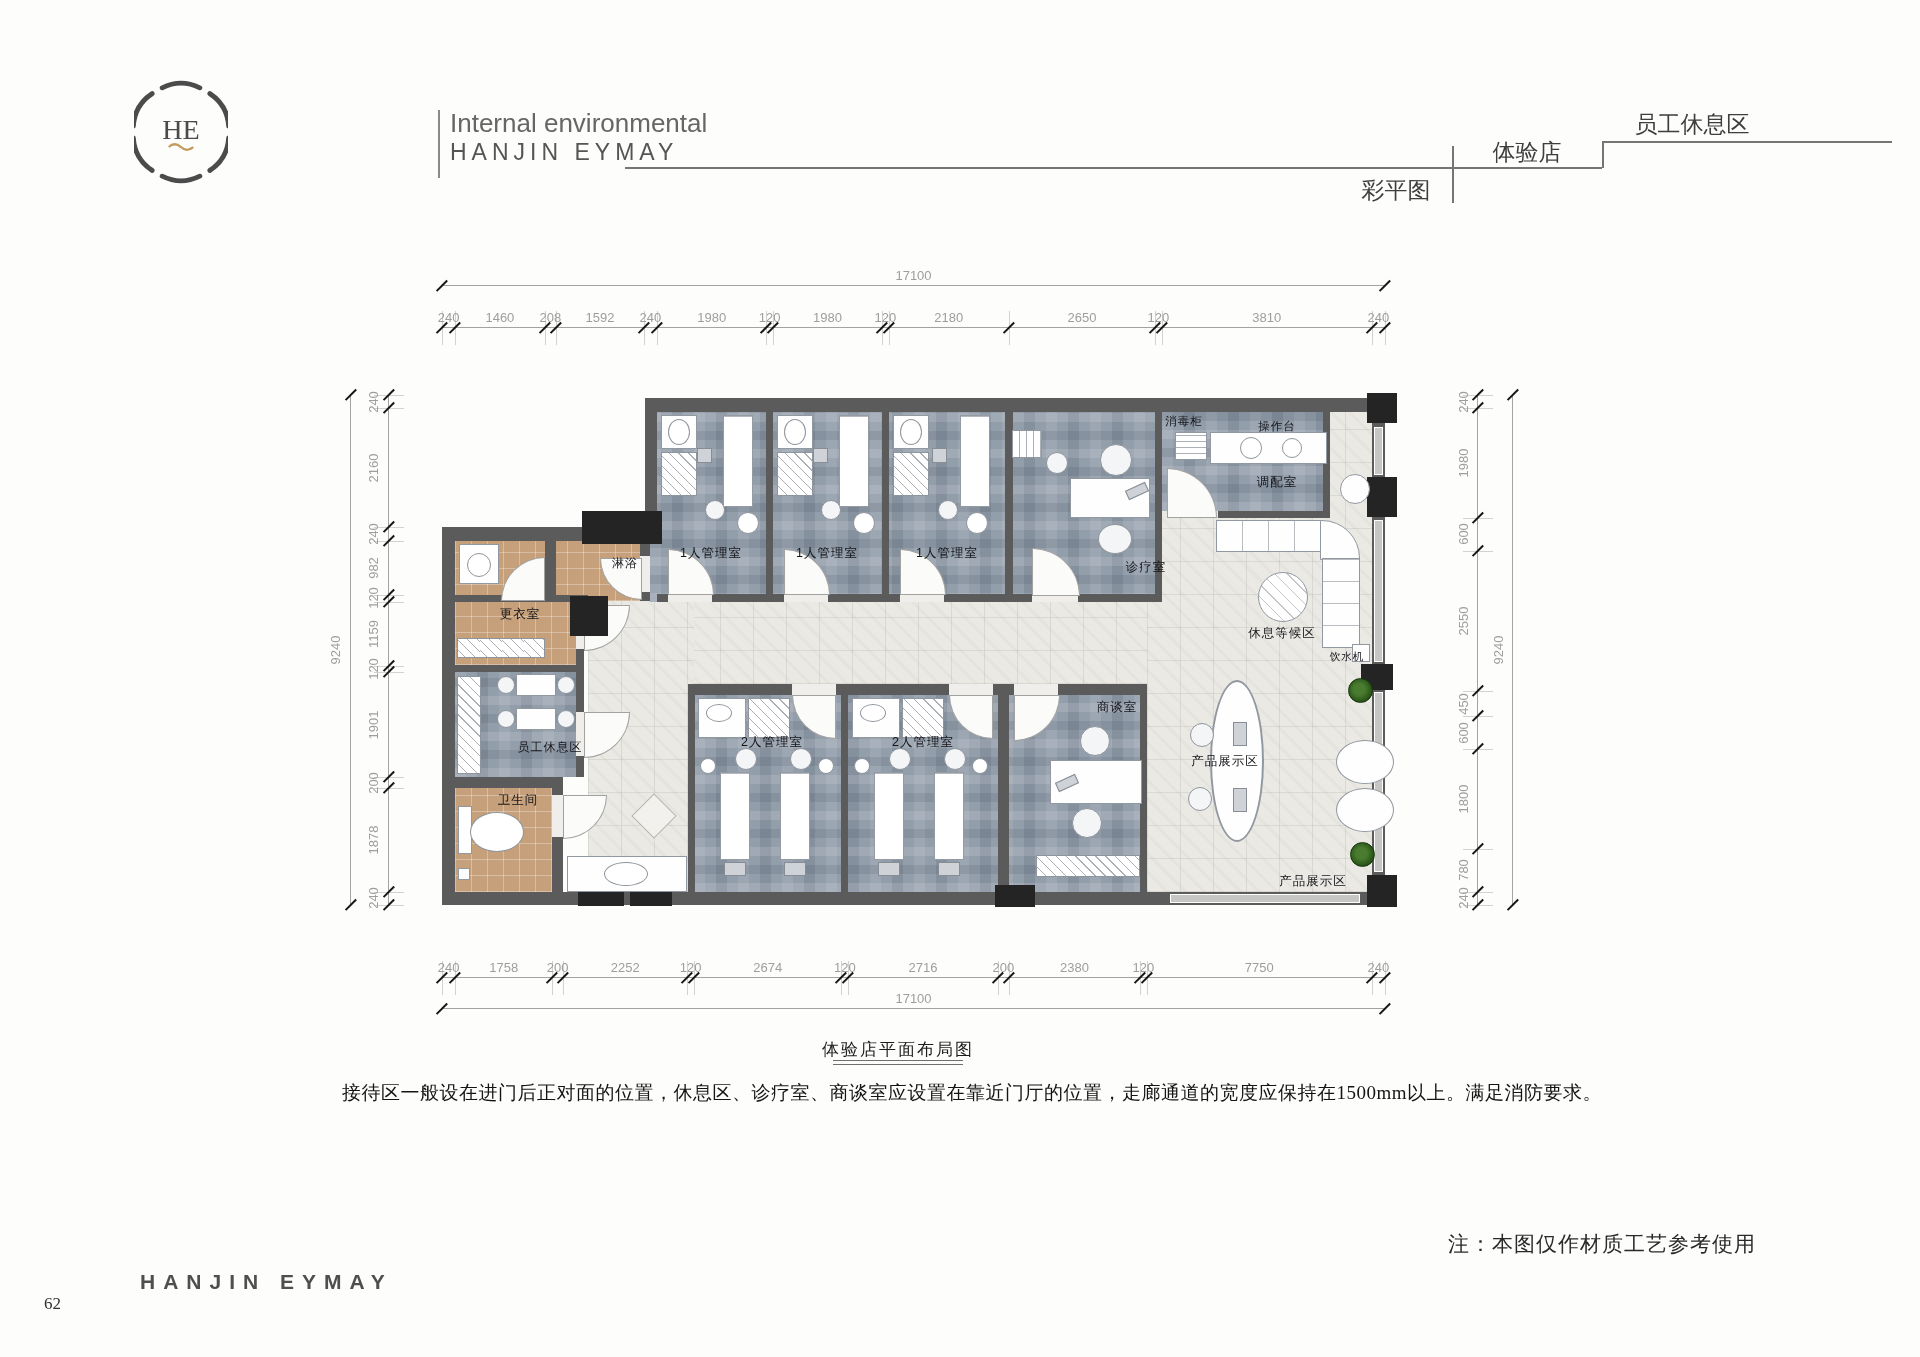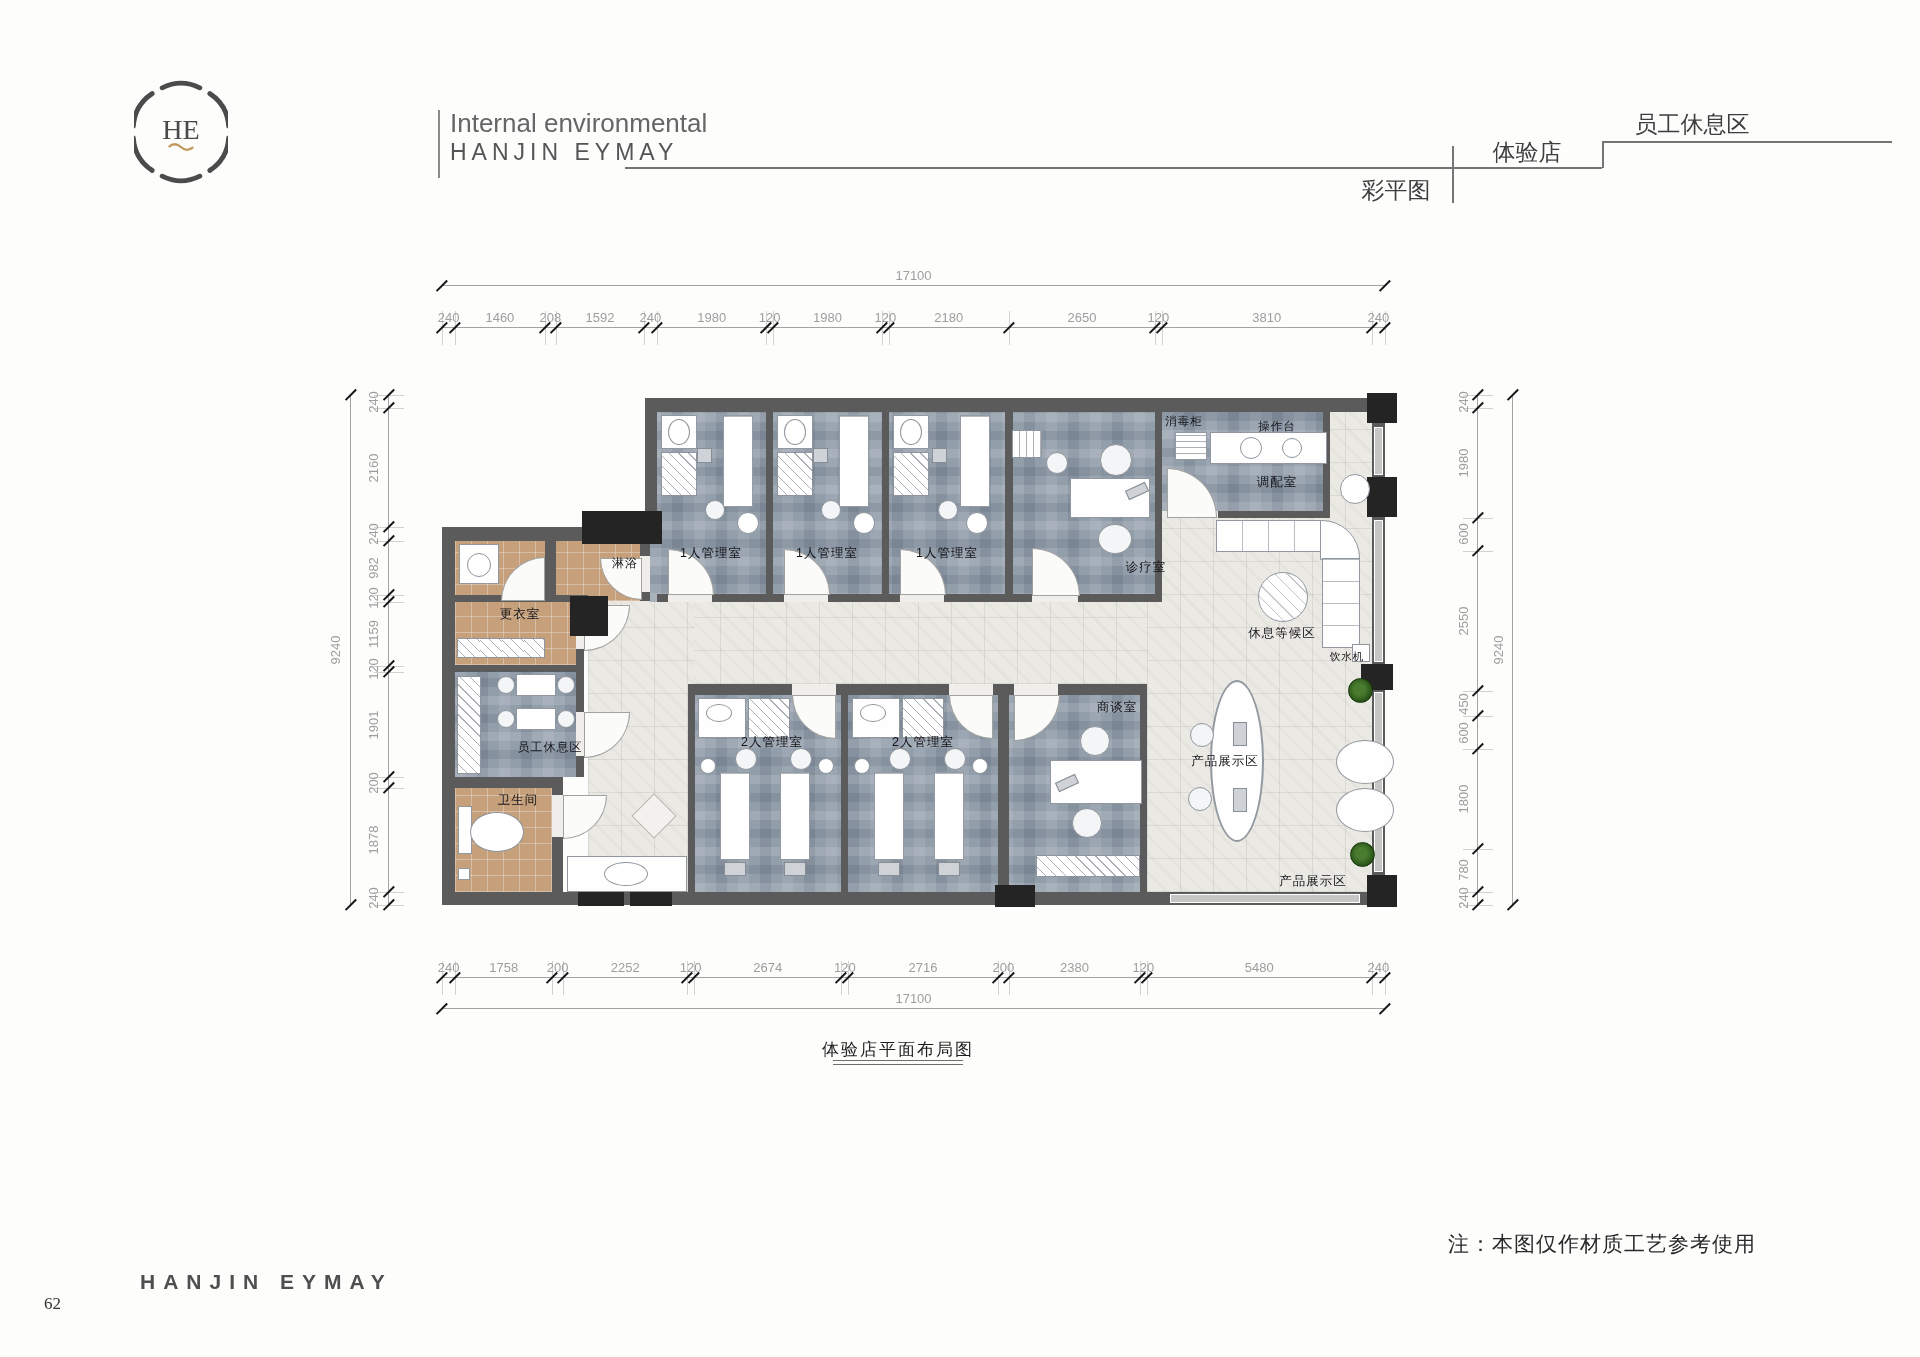--- a/index.html
+++ b/index.html
@@ -370,21 +370,21 @@
       <span class="dlabel" style="left: 61.7086px; top: -3px; transform: translate(-50%, -100%);">1758</span>
       <span class="dlabel" style="left: 115.697px; top: -3px; transform: translate(-50%, -100%);">200</span>
       <span class="dlabel" style="left: 183.306px; top: -3px; transform: translate(-50%, -100%);">2252</span>
       <span class="dlabel" style="left: 248.709px; top: -3px; transform: translate(-50%, -100%);">120</span>
       <span class="dlabel" style="left: 325.749px; top: -3px; transform: translate(-50%, -100%);">2674</span>
       <span class="dlabel" style="left: 402.788px; top: -3px; transform: translate(-50%, -100%);">120</span>
       <span class="dlabel" style="left: 480.985px; top: -3px; transform: translate(-50%, -100%);">2716</span>
       <span class="dlabel" style="left: 561.388px; top: -3px; transform: translate(-50%, -100%);">200</span>
       <span class="dlabel" style="left: 632.527px; top: -3px; transform: translate(-50%, -100%);">2380</span>
       <span class="dlabel" style="left: 701.46px; top: -3px; transform: translate(-50%, -100%);">120</span>
-      <span class="dlabel" style="left: 817.267px; top: -3px; transform: translate(-50%, -100%);">5480</span>
+      <span class="dlabel" style="left: 817.267px; top: -3px; transform: translate(-50%, -100%);">7750</span>
       <span class="dlabel" style="left: 936.382px; top: -3px; transform: translate(-50%, -100%);">240</span>
     </div>
   <div class="dimchain h" style="left:442px;top:1008px;width:943px;">
       <span class="tick" style="left: 0px; top: 0px;"></span>
       <span class="tick" style="left: 943px; top: 0px;"></span>
       <span class="dlabel" style="left: 471.5px; top: -3px; transform: translate(-50%, -100%);">17100</span>
     </div>
   <div class="dimchain v" style="left:388px;top:395px;height:510px;">
       <span class="ext" style="top: 0px; left: -15px; width: 30px; height: 1px;"></span>
       <span class="tick" style="top: 0px; left: 0px;"></span>
@@ -459,16 +459,17 @@
       <span class="dlabel" style="top: 503.377px; left: -15px; transform: translate(-50%, -50%) rotate(-90deg);">240</span>
     </div>
   <div class="dimchain v" style="left:1512px;top:395px;height:510px;">
       <span class="tick" style="top: 0px; left: 0px;"></span>
       <span class="tick" style="top: 510px; left: 0px;"></span>
       <span class="dlabel" style="top: 255px; left: -15px; transform: translate(-50%, -50%) rotate(-90deg);">9240</span>
     </div>
 
   <div class="caption serif" style="left:898px;top:1049px;">体验店平面布局图</div>
   <div class="dbl-underline" style="left:833px;top:1060px;width:130px;"></div>
+  <div class="para serif" style="left:342px;top:1080px;">接待区一般设在进门后正对面的位置，休息区、诊疗室、商谈室应设置在靠近门厅的位置，走廊通道的宽度应保持在1500mm以上。满足消防要求。</div>
   <div class="note serif" style="left:1448px;top:1230px;">注：本图仅作材质工艺参考使用</div>
   <div class="footer-brand" style="left:140px;top:1270px;">HANJIN EYMAY</div>
   <div class="page-num serif" style="left:44px;top:1294px;">62</div>
 </div>
 
 </body></html>

